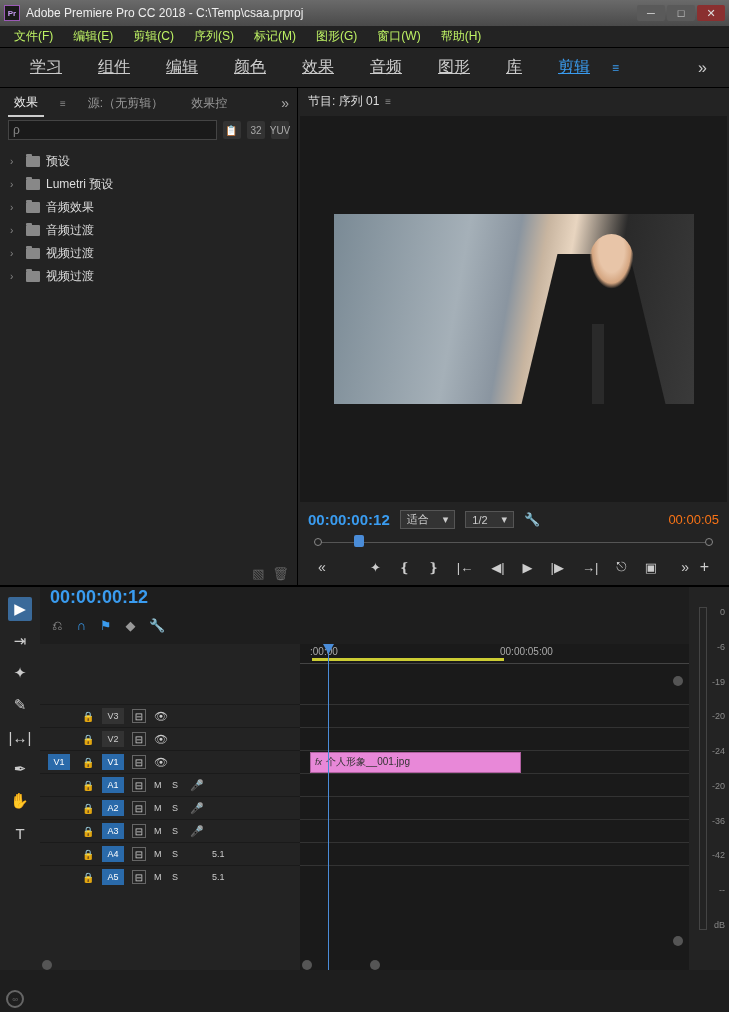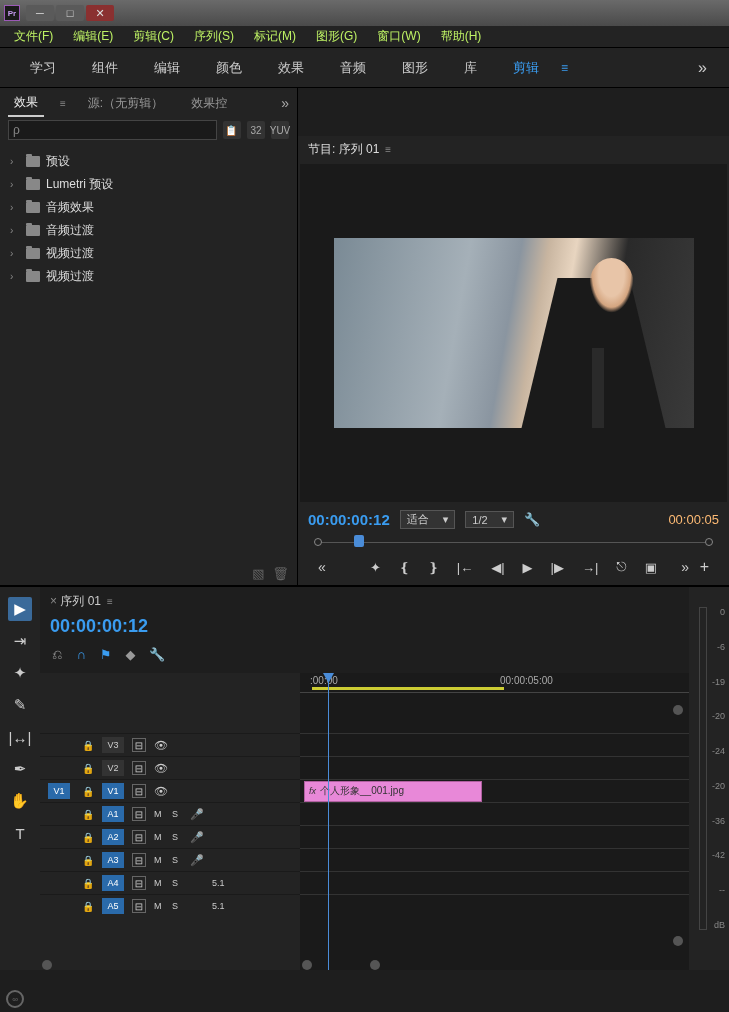--- a/index.html
+++ b/index.html
@@ -6,56 +6,56 @@
 body { background: #1e1e1e; color: #ccc; width: 729px; height: 1012px; overflow: hidden; }
 .titlebar { height: 26px; background: linear-gradient(#6a6a6a,#4a4a4a); display: flex; align-items: center; padding: 0 4px; gap: 6px; }
 .titlebar .appicon { width: 16px; height: 16px; background: #1a1a1a; border: 1px solid #9b59b6; display: flex; align-items: center; justify-content: center; font-size: 8px; color: #c79bf0; font-weight: bold; }
 .titlebar .title { color: #eee; font-size: 12px; flex: 1; }
 .winbtns { display: flex; gap: 2px; }
 .winbtn { width: 28px; height: 16px; background: #5a5a5a; display: flex; align-items: center; justify-content: center; color: #ddd; font-size: 11px; cursor: pointer; border-radius: 2px;}
 .winbtn.close { background: #8a3030; }
 .menubar { height: 22px; background: #232323; display: flex; align-items: center; padding: 0 4px; gap: 0; border-bottom: 1px solid #000;}
 .menubar span { font-size: 12px; padding: 2px 10px; color: #bef264; cursor: pointer; }
 .wstabs { height: 40px; background: #232323; display: flex; align-items: center; padding: 0 12px; gap: 0; border-bottom: 1px solid #000;}
-.wstab { font-size: 13px; color: #ccc; padding: 8px 18px; cursor: pointer; }
+.wstab { font-size: 16px; color: #ccc; padding: 8px 18px; cursor: pointer; text-decoration: underline; }
 .wstab.active { color: #3a9cf0; }
 .wstabs .burger { color: #3a9cf0; margin-left: 4px; font-size: 12px;}
 .wstabs .chev { margin-left: auto; color: #ccc; font-size: 16px; padding: 0 10px;}
 .toprow { display: flex; height: 497px; }
 .leftpane { width: 298px; background: #232323; border-right: 1px solid #000; display: flex; flex-direction: column; }
 .panetabs { height: 26px; display: flex; align-items: center; padding: 4px 8px 0; gap: 16px; }
 .ptab { font-size: 12px; color: #999; padding: 4px 6px; cursor: pointer; }
 .ptab.active { color: #eee; border-bottom: 2px solid #ccc; }
 .panetabs .pmenu { font-size: 10px; color: #888; }
 .panetabs .chev2 { margin-left: auto; color: #aaa; font-size: 14px;}
 .searchrow { padding: 6px 8px; display: flex; align-items: center; gap: 6px; }
 .searchbox { flex: 1; height: 20px; background: #1a1a1a; border: 1px solid #444; display: flex; align-items: center; padding: 0 4px; color: #888; font-size: 12px;}
 .sicon { width: 18px; height: 18px; background: #333; display: flex; align-items: center; justify-content: center; font-size: 10px; color: #aaa; cursor: pointer; border-radius: 2px;}
 .treelist { flex: 1; padding: 4px 0; overflow: hidden;}
 .treeitem { display: flex; align-items: center; padding: 3px 10px; font-size: 12px; color: #ddd; cursor: pointer; gap: 6px;}
 .treeitem .tw { color: #888; font-size: 10px; width: 10px;}
 .treeitem .fld { width: 14px; height: 11px; background: #888; position: relative; border-radius: 1px;}
 .treeitem .fld:before { content:""; position:absolute; top:-2px; left:0; width:6px; height:2px; background:#888; border-radius: 1px 1px 0 0;}
 .panefoot { height: 24px; display: flex; justify-content: flex-end; align-items: center; padding: 0 8px; gap: 8px;}
 .panefoot .fic { color: #666; font-size: 13px;}
-.rightpane { flex: 1; background: #232323; display: flex; flex-direction: column; margin-top: 48px; }
+.rightpane { flex: 1; background: #232323; display: flex; flex-direction: column; }
 .progtab { height: 26px; display: flex; align-items: center; padding: 4px 10px; font-size: 12px; color: #ddd; gap: 6px;}
 .progtab .pmenu { font-size: 10px; color: #888;}
 .preview { flex: 1; display: flex; align-items: center; justify-content: center; background: #1a1a1a; margin: 2px;}
 .previmg { width: 360px; height: 190px; background: linear-gradient(100deg,#7a8a95 0%, #a5b0b8 35%, #8a95a0 48%, #c8b5a0 55%, #e8d5c0 62%, #2a2a2a 75%, #3a3a3a 100%); position: relative; overflow: hidden;}
 .previmg:after { content:""; position:absolute; right:60px; top:20px; width:45px; height:55px; background: radial-gradient(ellipse at 50% 30%, #e8c5a8 40%, #d4a580 60%, transparent 70%); border-radius: 50% 50% 45% 45%;}
 .person { position:absolute; right:10px; bottom:0; width:180px; height:150px; background: #1a1a1a; clip-path: polygon(30% 0%, 70% 0%, 90% 100%, 10% 100%); }
 .tie { position:absolute; right:90px; bottom:0; width:12px; height:80px; background: #2a2a2a;}
 .shirt { position:absolute; right:75px; bottom:0; width:40px; height:90px; background: #eee; clip-path: polygon(35% 0, 65% 0, 100% 100%, 0 100%);}
 .playctrl { padding: 6px 10px; }
 .tcrow { display: flex; align-items: center; gap: 10px; font-size: 13px;}
 .tcblue { color: #3a9cf0; font-weight: bold; font-size: 15px;}
 .seldd { background: #333; border: 1px solid #555; padding: 1px 6px; font-size: 11px; color: #ccc; display: flex; align-items: center; gap: 14px; cursor: pointer;}
 .tcrow .wrench { color: #aaa; font-size: 13px;}
-.tcend { color: #fdba74; margin-left: auto;}
+.tcend { color: #f97316; margin-left: auto;}
 .scrubbar { margin: 10px 4px 6px; height: 6px; position: relative;}
 .scrubline { height: 1px; background: #555; position: absolute; top: 3px; left: 10px; right: 10px;}
 .scrubdot { width: 8px; height: 8px; border: 1px solid #888; border-radius: 50%; background: #232323; position: absolute; top: -1px;}
 .scrubhead { width: 10px; height: 12px; background: #4a8cd8; position: absolute; top: -4px; left: 42px; border-radius: 2px;}
 .transport { display: flex; justify-content: center; align-items: center; gap: 18px; padding: 8px 0 4px; position: relative;}
 .tbtn { color: #ccc; font-size: 13px; cursor: pointer;}
 .transport .plus { position: absolute; right: 10px; font-size: 16px;}
 .transport .chevr { position: absolute; right: 30px; font-size: 14px;}
 .transport .chevl { position: absolute; left: 10px; font-size: 14px;}
 .bottomrow { display: flex; height: 385px; border-top: 2px solid #000;}
@@ -95,20 +95,21 @@
 .scale { position: absolute; right: 4px; top: 20px; bottom: 40px; display: flex; flex-direction: column; justify-content: space-between;}
 .slbl { font-size: 9px; color: #888; text-align: right;}
 .mbar { position: absolute; left: 10px; top: 20px; bottom: 40px; width: 8px; border: 1px solid #444;}
 .cclogo { position: absolute; bottom: 4px; left: 6px; width: 18px; height: 18px; border: 2px solid #666; border-radius: 50%; display: flex; align-items: center; justify-content: center; font-size: 8px; color: #666;}
 </style>
 </head>
 <body>
 
 <div class="titlebar">
   <div class="appicon">Pr</div>
+  <div class="title">Adobe Premiere Pro CC 2018 - C:\Temp\csaa.prproj</div>
   <div class="winbtns">
     <div class="winbtn">─</div>
     <div class="winbtn">□</div>
     <div class="winbtn close">✕</div>
   </div>
 </div>
 
 <div class="menubar">
   <span>文件(F)</span>
   <span>编辑(E)</span>
@@ -245,21 +246,20 @@
     <div class="tool">⇥</div>
     <div class="tool">✦</div>
     <div class="tool">✎</div>
     <div class="tool">|↔|</div>
     <div class="tool">✒</div>
     <div class="tool">✋</div>
     <div class="tool">T</div>
   </div>
 
   <div class="tlpane">
-    <div class="tlhead"><span style="color:#888">×</span> <span>序列 01</span><span class="sq">≡</span></div>
     <div class="tltc">00:00:00:12</div>
     <div class="tltools">
       <span>⎌</span>
       <span class="sn">∩</span>
       <span class="sn">⚑</span>
       <span>◆</span>
       <span>🔧</span>
     </div>
     <div class="tracks">
       <div class="trheads">
@@ -344,21 +344,21 @@
           <span class="rlbl" style="left:10px">:00:00</span>
           <span class="rlbl" style="left:200px">00:00:05:00</span>
           <div class="workarea" style="width:192px"></div>
         </div>
         <div class="zoomdot" style="top:32px; right:6px"></div>
         <div class="playhead" style="left:28px"></div>
         <div style="height:40px"></div>
         <div class="trackrow"></div>
         <div class="trackrow"></div>
         <div class="trackrow" style="position:relative">
-          <div class="clip" style="left:4px; width:178px; top:1px">
+          <div class="clip" style="left:10px; width:211px; top:1px">
             <span class="fx">fx</span><span>个人形象__001.jpg</span>
           </div>
         </div>
         <div class="trackrow"></div>
         <div class="trackrow"></div>
         <div class="trackrow"></div>
         <div class="trackrow"></div>
         <div class="trackrow"></div>
         <div class="zoomdot" style="bottom:24px; right:6px"></div>
         <div class="scrollb">

